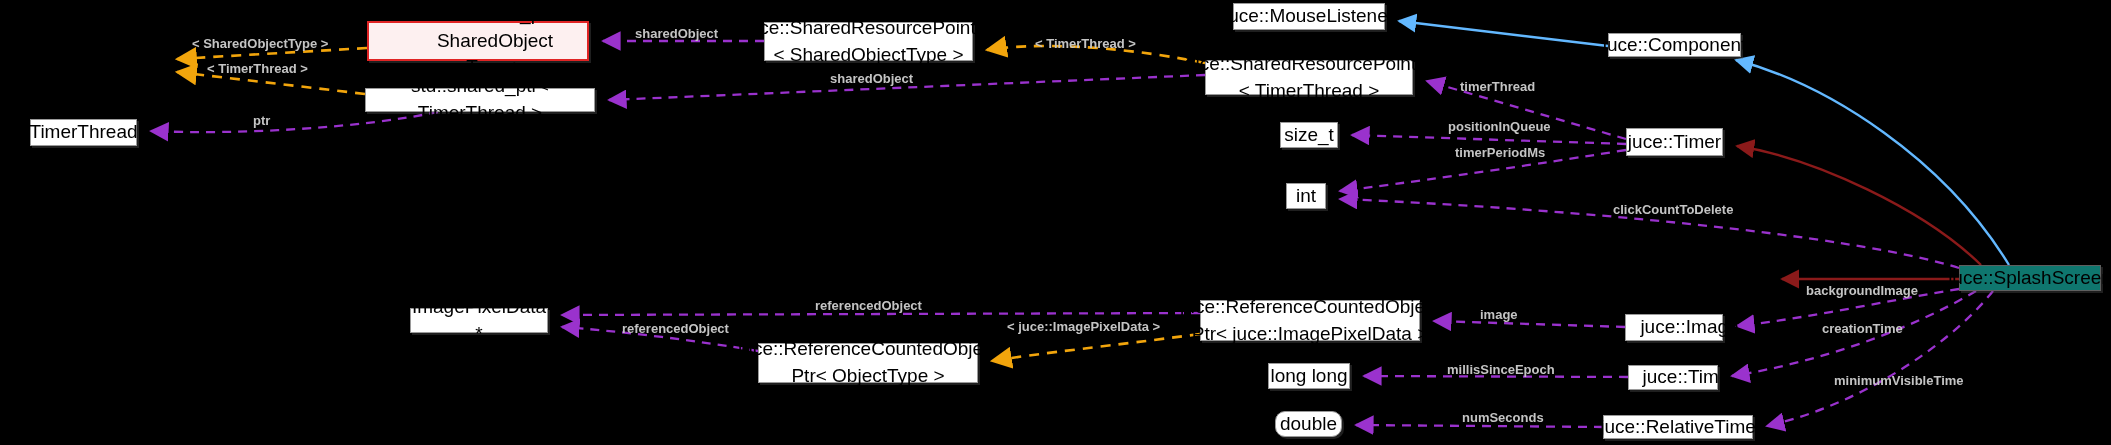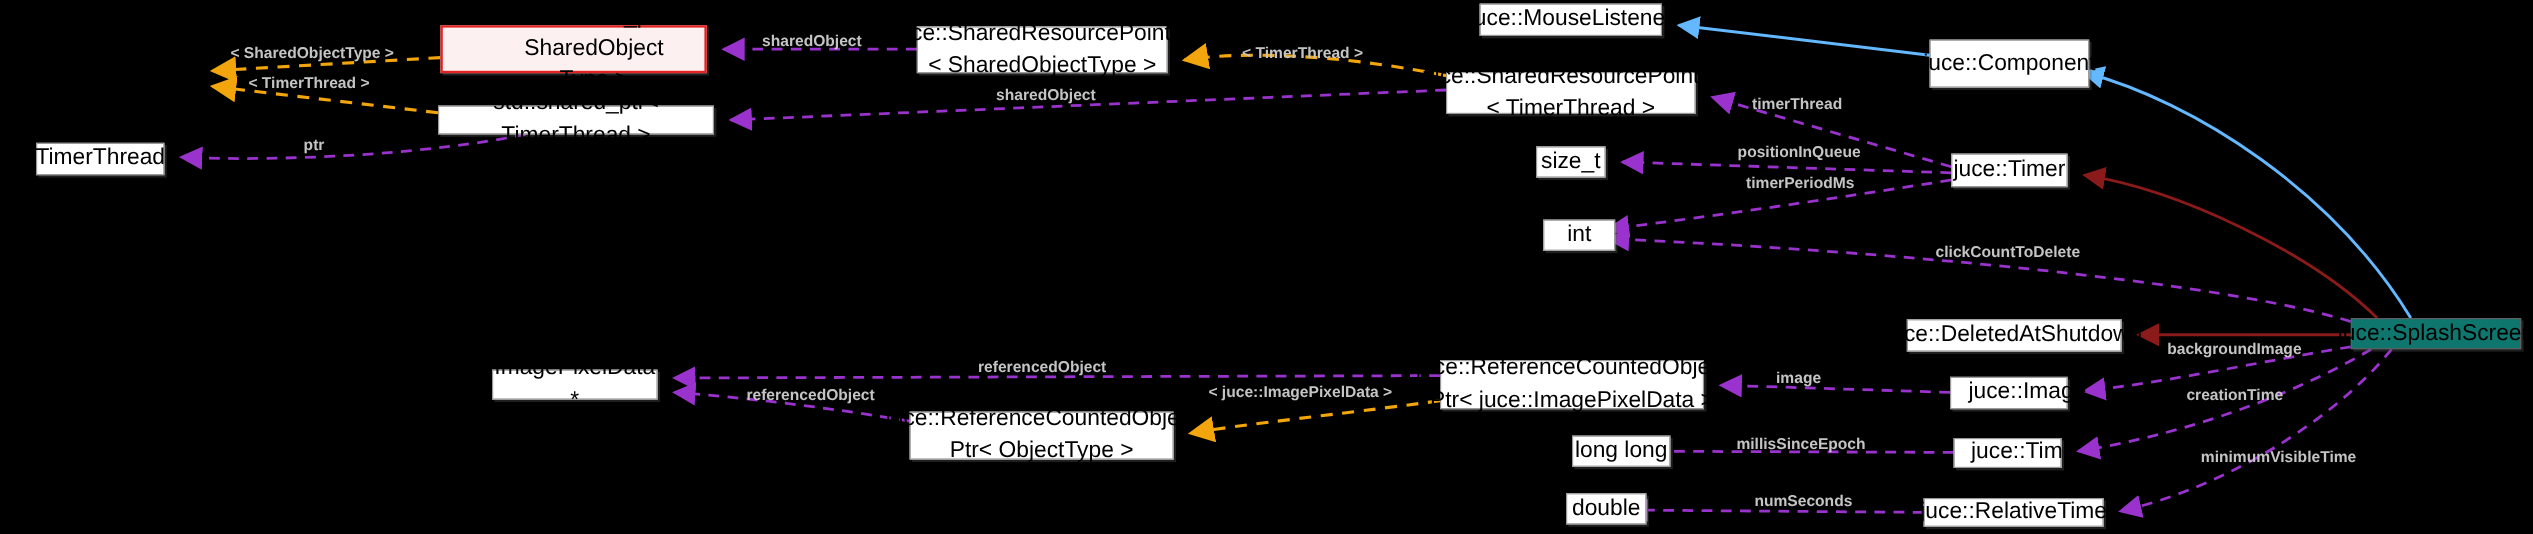--- a/index.html
+++ b/index.html
@@ -99,35 +99,34 @@
 
   <div class="node" style="left:30px;top:119px;width:107px;height:27px;">TimerThread</div>
   <div class="node red" style="left:367px;top:21px;width:222px;height:40px;padding-left:34px;">std::shared_ptr&lt; SharedObject
 Type &gt;</div>
   <div class="node" style="left:365px;top:88px;width:230px;height:24px;">std::shared_ptr&lt; TimerThread &gt;</div>
   <div class="node" style="left:764px;top:22px;width:209px;height:39px;">juce::SharedResourcePointer
 &lt; SharedObjectType &gt;</div>
   <div class="node" style="left:1205px;top:60px;width:208px;height:35px;">juce::SharedResourcePointer
 &lt; TimerThread &gt;</div>
   <div class="node" style="left:1233px;top:3px;width:152px;height:27px;">juce::MouseListener</div>
-  <div class="node" style="left:1608px;top:33px;width:133px;height:40px;">juce::Component</div>
+  <div class="node" style="left:1608px;top:33px;width:133px;height:24px;">juce::Component</div>
   <div class="node" style="left:1280px;top:122px;width:58px;height:26px;">size_t</div>
   <div class="node" style="left:1626px;top:128px;width:97px;height:28px;">juce::Timer</div>
-  <div class="node" style="left:1286px;top:183px;width:60px;height:26px;">int</div>
-  <div class="node" style="left:1589px;top:266px;width:179px;height:27px;">juce::DeletedAtShutdown</div>
+  <div class="node" style="left:1286px;top:183px;width:40px;height:26px;">int</div>
   <div class="node selected" style="left:1959px;top:265px;width:142px;height:26px;">juce::SplashScreen</div>
   <div class="node" style="left:410px;top:308px;width:138px;height:25px;">ImagePixelData *</div>
   <div class="node" style="left:758px;top:343px;width:220px;height:40px;">juce::ReferenceCountedObject
 Ptr&lt; ObjectType &gt;</div>
   <div class="node" style="left:1200px;top:300px;width:220px;height:41px;">juce::ReferenceCountedObject
 Ptr&lt; juce::ImagePixelData &gt;</div>
   <div class="node" style="left:1625px;top:314px;width:98px;height:27px;padding-left:31px;">juce::Image</div>
-  <div class="node" style="left:1268px;top:363px;width:82px;height:26px;margin-left:42px;">long long</div>
+  <div class="node" style="left:1268px;top:363px;width:82px;height:26px;">long long</div>
   <div class="node" style="left:1628px;top:365px;width:90px;height:25px;padding-left:26px;">juce::Time</div>
-  <div class="node" style="left:1305px;top:411px;width:67px;height:26px;">double</div>
+  <div class="node" style="left:1275px;top:411px;width:67px;height:26px;border-radius:10px;">double</div>
   <div class="node" style="left:1603px;top:415px;width:150px;height:24px;">juce::RelativeTime</div>
 
   <div class="elabel" style="left:192px;top:36px;">&lt; SharedObjectType &gt;</div>
   <div class="elabel" style="left:207px;top:61px;">&lt; TimerThread &gt;</div>
   <div class="elabel" style="left:253px;top:113px;">ptr</div>
   <div class="elabel" style="left:635px;top:26px;">sharedObject</div>
   <div class="elabel" style="left:830px;top:71px;">sharedObject</div>
   <div class="elabel" style="left:1035px;top:36px;">&lt; TimerThread &gt;</div>
   <div class="elabel" style="left:1460px;top:79px;">timerThread</div>
   <div class="elabel" style="left:1448px;top:119px;">positionInQueue</div>

